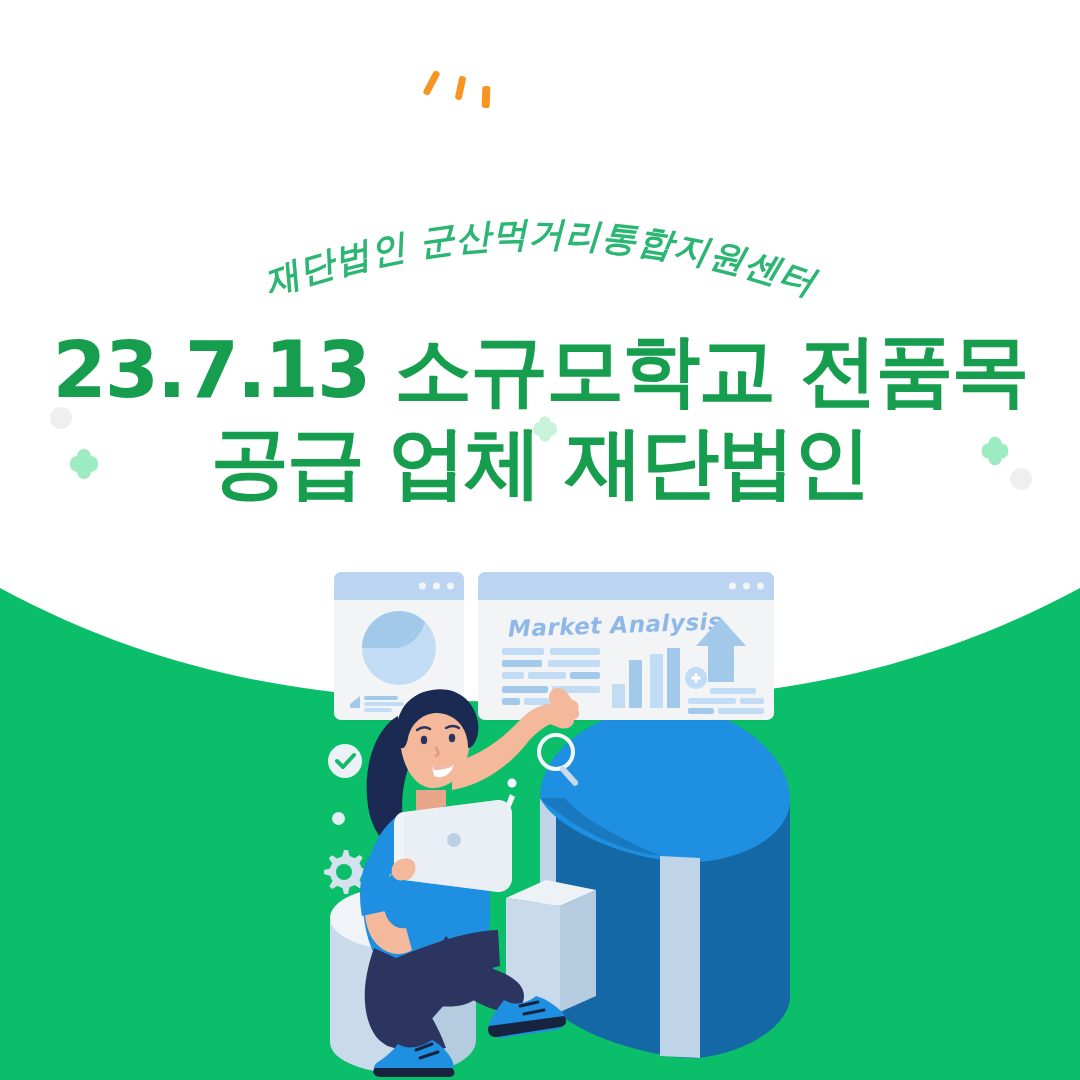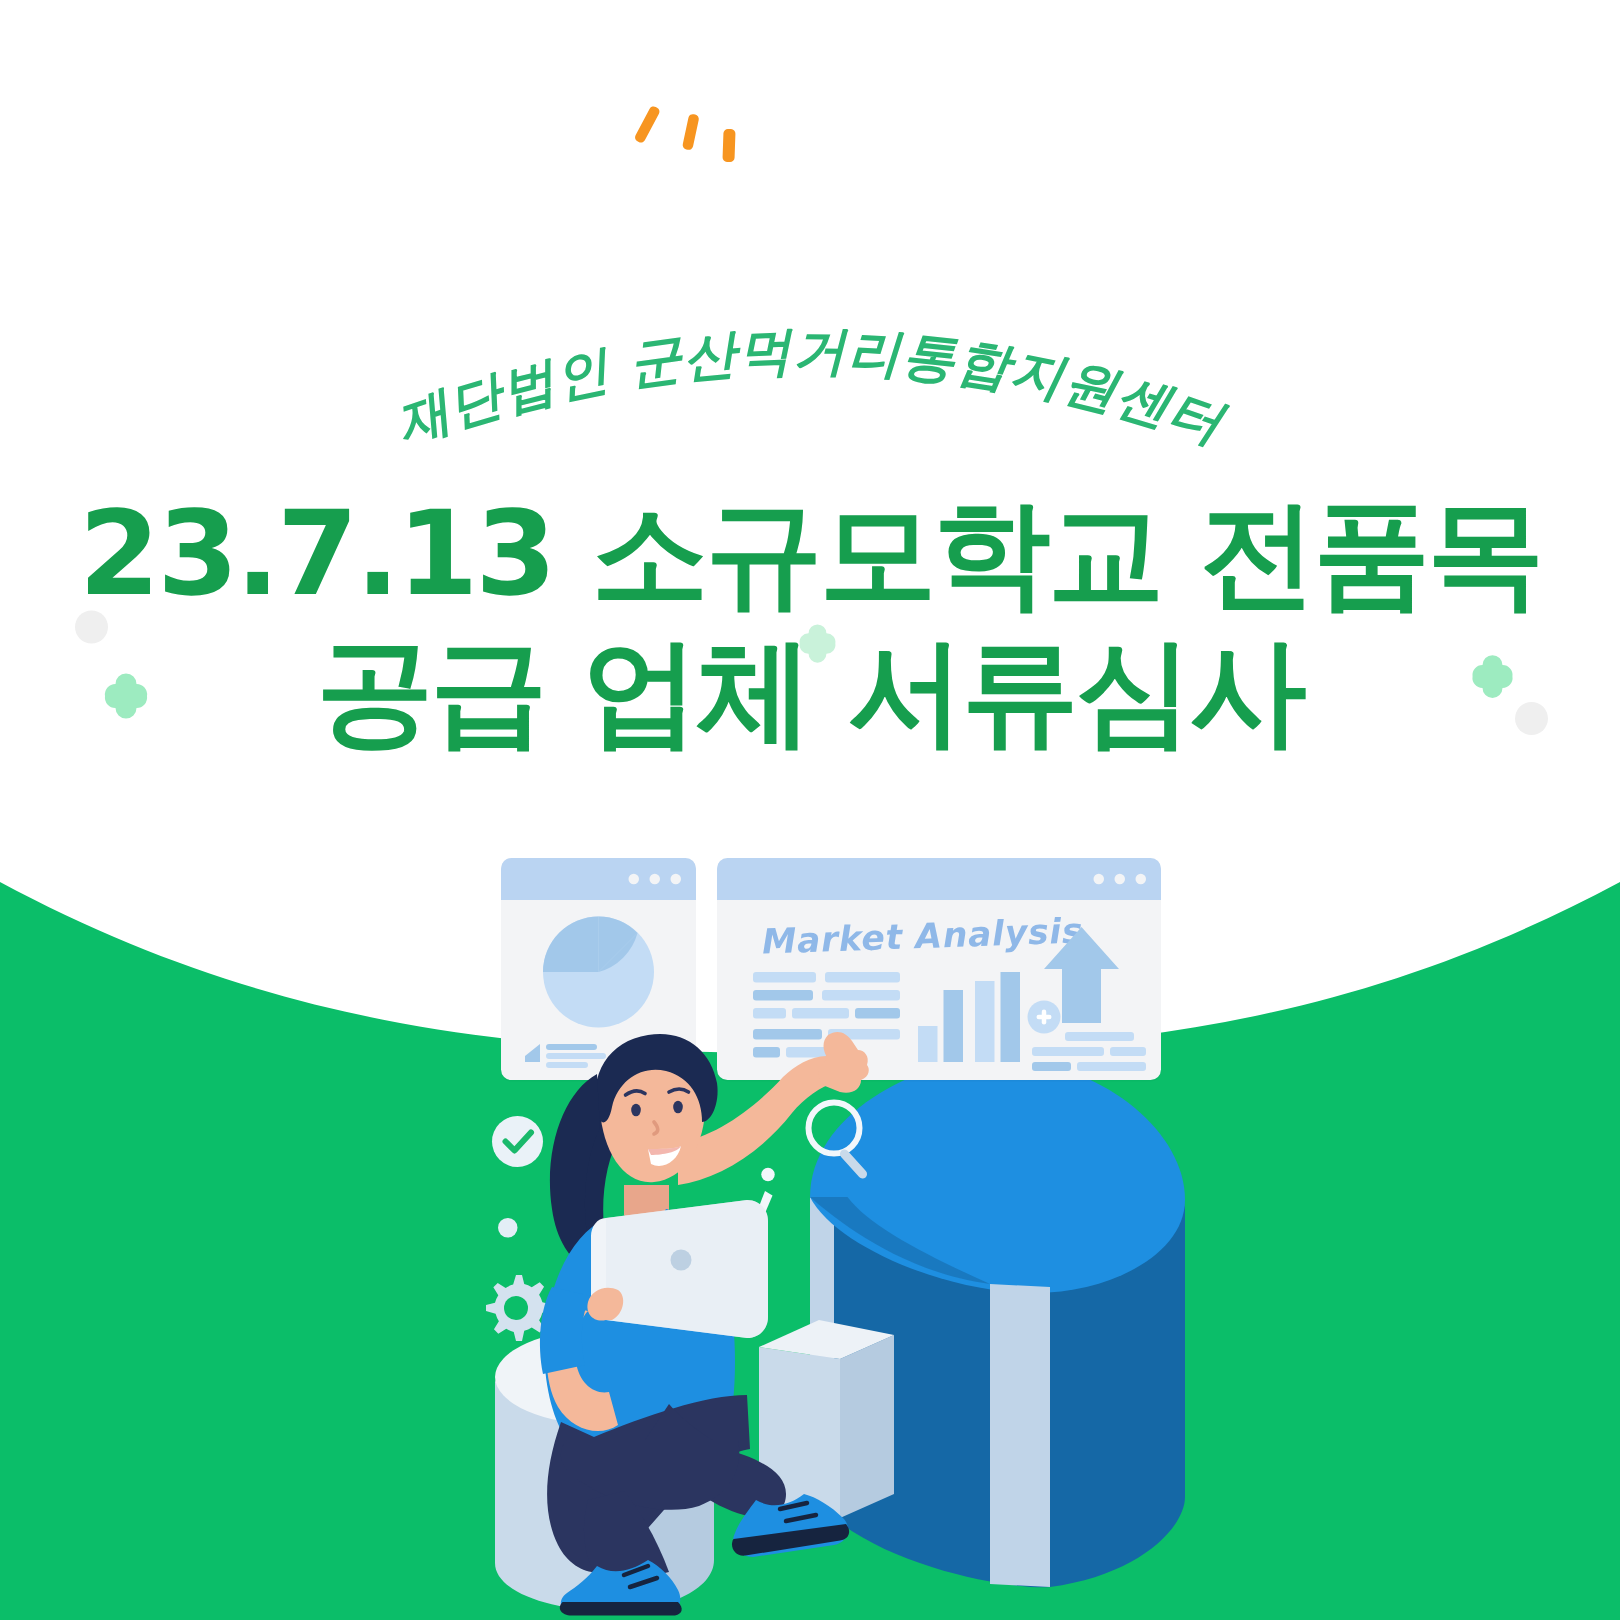--- a/index.html
+++ b/index.html
@@ -143,21 +143,21 @@
     <defs>
       <path id="arcpath" d="M255,105 Q540,-5 825,105" fill="none"></path>
     </defs>
     <text class="arc-text" text-anchor="middle">
       <textPath href="#arcpath" startOffset="50%">재단법인 군산먹거리통합지원센터</textPath>
     </text>
   </svg>
 
   <div class="title">
     <span class="line">23.7.13 소규모학교 전품목</span>
-    <span class="line">공급 업체 서류심사</span>
+    <span class="line">공급 업체 재단법인</span>
   </div>
 
   <svg class="illus" viewBox="0 0 1080 1080">
 
     <path d="M540,798 L540,1000 L556,1012 L556,812 Z" fill="#C0D4E8"></path>
 
     <path d="M556,812 C556,812 556,1012 556,1012 C600,1048 680,1060 700,1058 L700,858 C680,860 600,848 556,812 Z" fill="#1568A6"></path>
 
     <path d="M700,858 C760,852 790,820 790,800 L790,998 C790,1018 760,1050 700,1058 Z" fill="#1568A6"></path>
 

